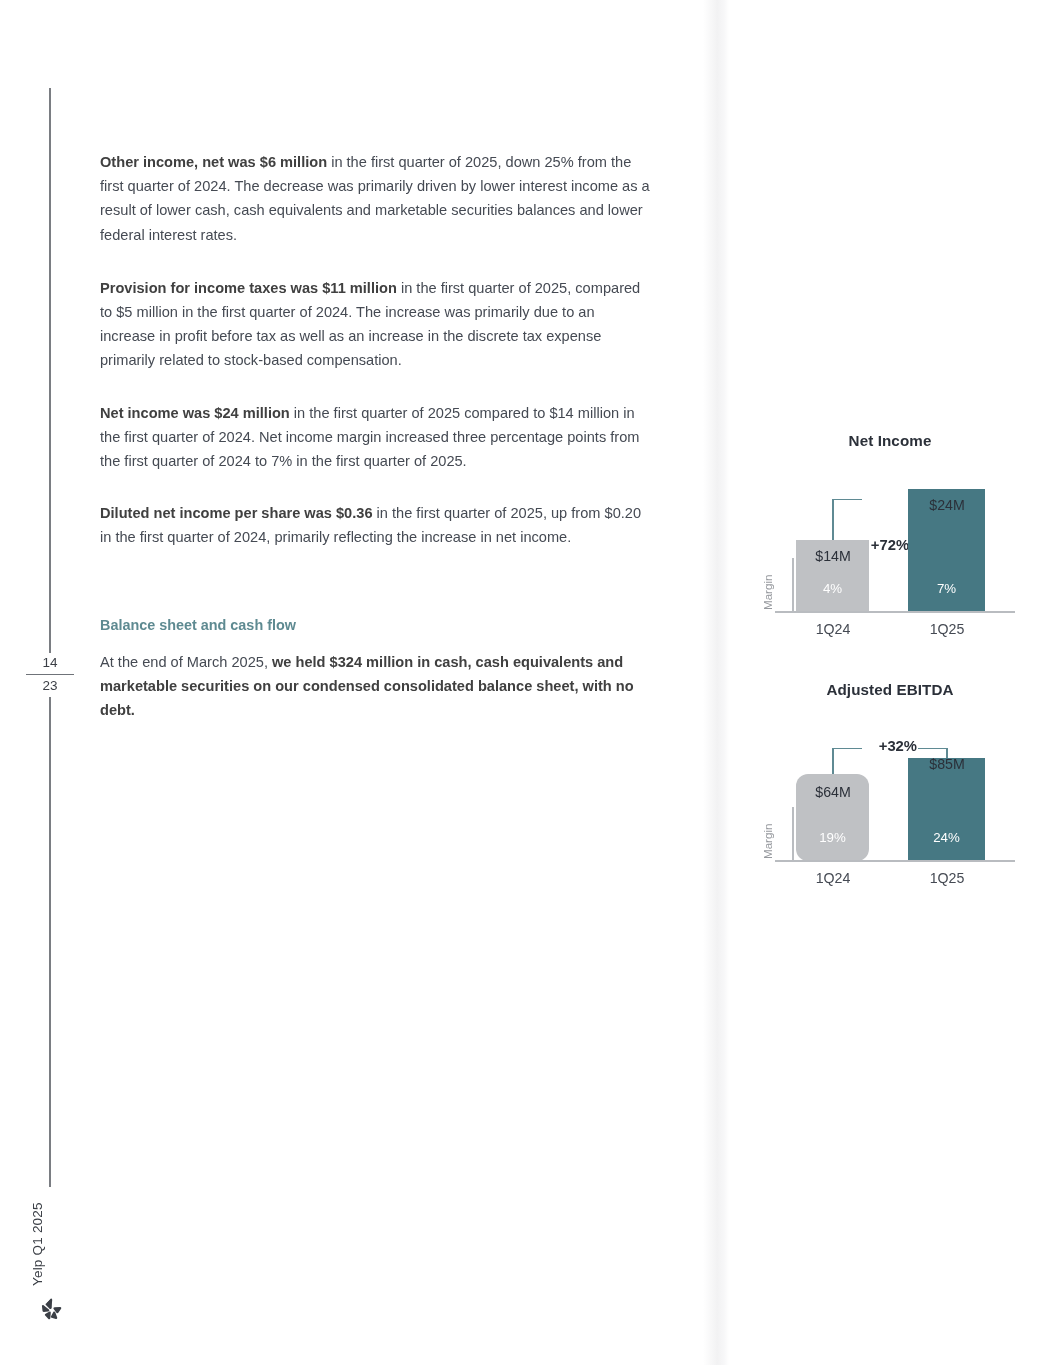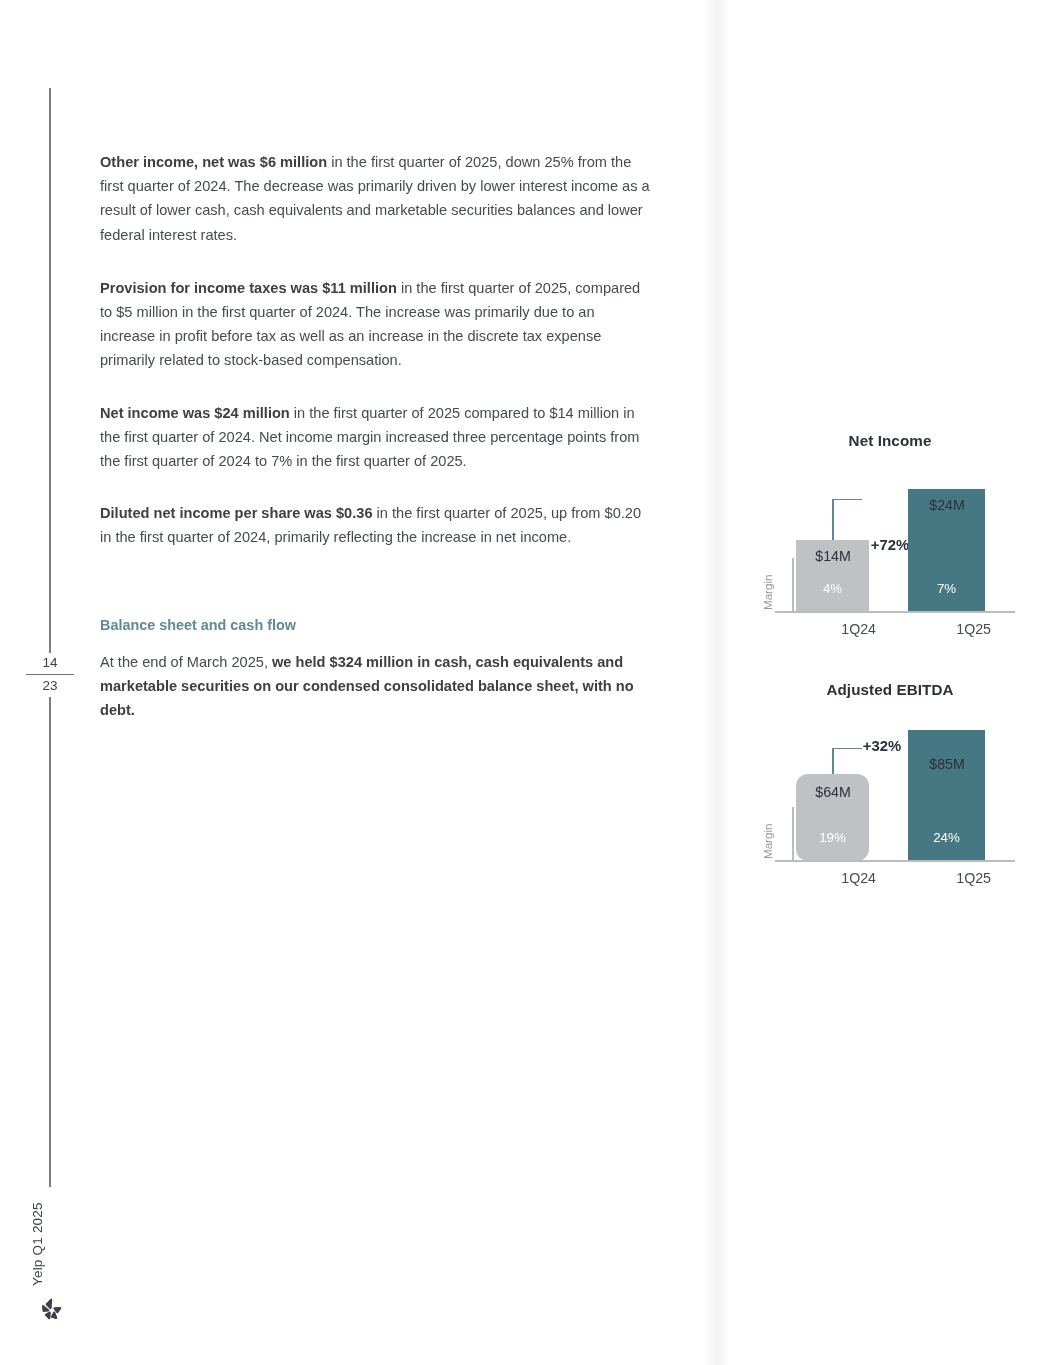--- a/index.html
+++ b/index.html
@@ -157,21 +157,21 @@
     text-align: center;
     color: #2b3039;
     font-size: 14.2px;
   }
   .bar-value.prior   { left: 28px;  width: 90px; }
   .bar-value.current { left: 140px; width: 94px; }
 
   .tick-label {
     position: absolute;
     bottom: 3px;
-    text-align: right;
+    text-align: center;
     color: #454a53;
     font-size: 14.2px;
   }
   .tick-label.prior   { left: 30px;  width: 86px; }
   .tick-label.current { left: 143px; width: 88px; }
 
   
   .bracket {
     position: absolute;
     border-top: 1.6px solid #5f8a93;
@@ -268,26 +268,26 @@
 
   <div class="chart adj-ebitda">
     <div class="chart-title">Adjusted EBITDA</div>
 
     <div class="plot">
 
       <div class="bracket left-leg" style="left:72px;  top:44px; height:53px;"></div>
       <div class="bracket" style="left:72px;  top:44px; width:30px;"></div>
       <div class="bracket" style="left:158px; top:44px; width:30px;"></div>
       <div class="bracket right-leg" style="left:186px; top:44px; height:21px;"></div>
-      <div class="bracket-label" style="left:87px; top:34px; width:70px;">+32%</div>
+      <div class="bracket-label" style="left:87px; top:34px; width:70px;text-align:right;">+32%</div>
 
       <div class="bar prior" style="height:87px;border-radius:12px;">
         <span class="bar-inner-label">19%</span>
       </div>
-      <div class="bar current" style="height:131px;">
+      <div class="bar current" style="height:103px;">
         <span class="bar-inner-label">24%</span>
       </div>
 
       <div class="bar-value prior" style="top:80px;">$64M</div>
       <div class="bar-value current" style="top:52px;">$85M</div>
 
       <div class="margin-axis"></div>
       <div class="margin-label">Margin</div>
 
       <div class="baseline"></div>

